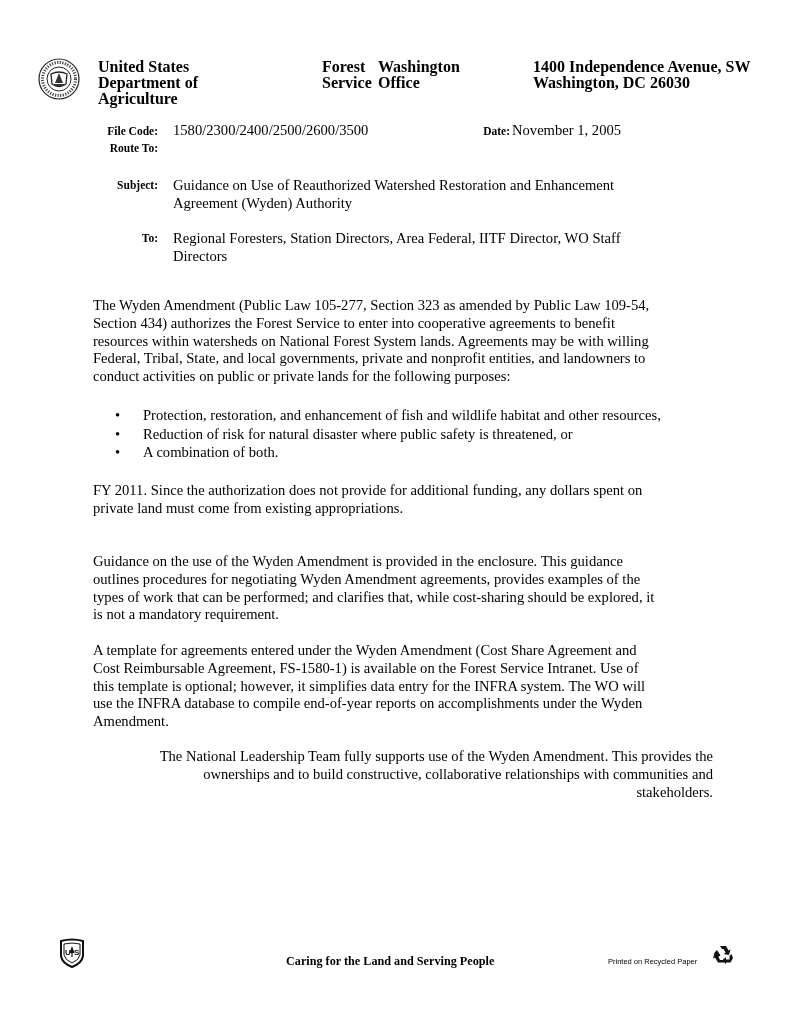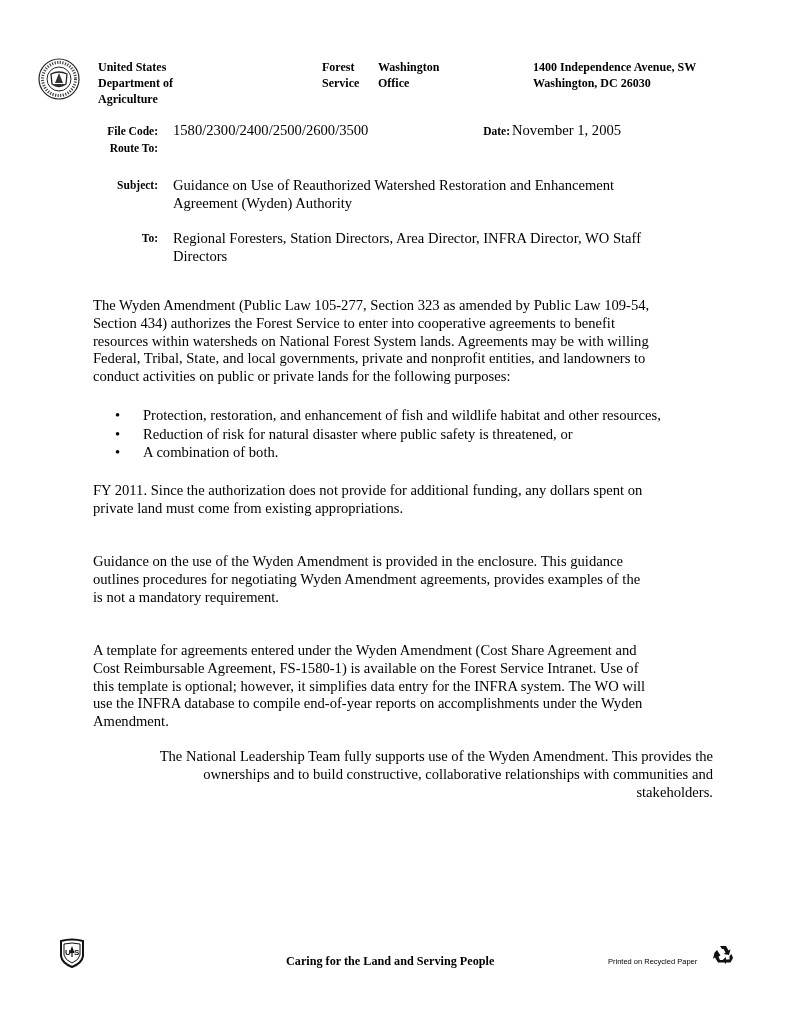--- a/index.html
+++ b/index.html
@@ -1,21 +1,21 @@
 <!DOCTYPE html>
 <html><head>
   <meta charset="utf-8">
   <style>
     html, body { margin: 0; padding: 0; background: #ffffff; }
     body {
       width: 791px; height: 1024px; position: relative; overflow: hidden;
       font-family: "Liberation Serif", serif; color: #000;
     }
     .abs { position: absolute; }
-    .hdr { font-weight: bold; font-size: 12px; line-height: 16px; }
+    .hdr { font-weight: bold; font-size: 16px; line-height: 16px; }
     .lbl { font-weight: bold; font-size: 11.5px; line-height: 18px; text-align: right; }
     .val { font-size: 14.6px; line-height: 18px; }
     .para { font-size: 14.6px; line-height: 17.8px; left: 93px; width: 620px; margin: 0; }
     ul.bullets { list-style: none; margin: 0; padding: 0; left: 113px; width: 620px; font-size: 14.6px; line-height: 18.5px; }
     ul.bullets li { position: relative; padding-left: 30px; }
     ul.bullets li .dot { position: absolute; left: 2px; top: 0; }
     .footer-motto { font-weight: bold; font-size: 12.2px; }
     .recycled { font-family: "Liberation Sans", sans-serif; font-size: 7.5px; }
   </style>
 </head>
@@ -59,21 +59,21 @@
 <div class="abs val" style="left:512px; top:121px;">November 1, 2005</div>
 
 <div class="abs lbl" style="left:96px; top:176px; width:62px;">Subject:</div>
 <div class="abs val" style="left:173px; top:176px; width:540px;">
   <div>Guidance on Use of Reauthorized Watershed Restoration and Enhancement</div>
   <div>Agreement (Wyden) Authority</div>
 </div>
 
 <div class="abs lbl" style="left:96px; top:229px; width:62px;">To:</div>
 <div class="abs val" style="left:173px; top:229px; width:540px;">
-  <div>Regional Foresters, Station Directors, Area Director, INFRA Director, WO Staff</div>
+  <div>Regional Foresters, Station Directors, Area Federal, IITF Director, WO Staff</div>
   <div>Directors</div>
 </div>
 
 <div class="abs para" style="top:297px;">
   <div>The Wyden Amendment (Public Law 105-277, Section 323 as amended by Public Law 109-54,</div>
   <div>Section 434) authorizes the Forest Service to enter into cooperative agreements to benefit</div>
   <div>resources within watersheds on National Forest System lands.  Agreements may be with willing</div>
   <div>Federal, Tribal, State, and local governments, private and nonprofit entities, and landowners to</div>
   <div>conduct activities on public or private lands for the following purposes:</div>
 </div>
@@ -85,20 +85,21 @@
 </ul>
 
 <div class="abs para" style="top:482px;">
   <div>FY 2011.  Since the authorization does not provide for additional funding, any dollars spent on</div>
   <div>private land must come from existing appropriations.</div>
 </div>
 
 <div class="abs para" style="top:553px;">
   <div>Guidance on the use of the Wyden Amendment is provided in the enclosure.  This guidance</div>
   <div>outlines procedures for negotiating Wyden Amendment agreements, provides examples of the</div>
+  <div>types of work that can be performed; and clarifies that, while cost-sharing should be explored, it</div>
   <div>is not a mandatory requirement.</div>
 </div>
 
 <div class="abs para" style="top:642px;">
   <div>A template for agreements entered under the Wyden Amendment (Cost Share Agreement and</div>
   <div>Cost Reimbursable Agreement, FS-1580-1) is available on the Forest Service Intranet.  Use of</div>
   <div>this template is optional; however, it simplifies data entry for the INFRA system.  The WO will</div>
   <div>use the INFRA database to compile end-of-year reports on accomplishments under the Wyden</div>
   <div>Amendment.</div>
 </div>

